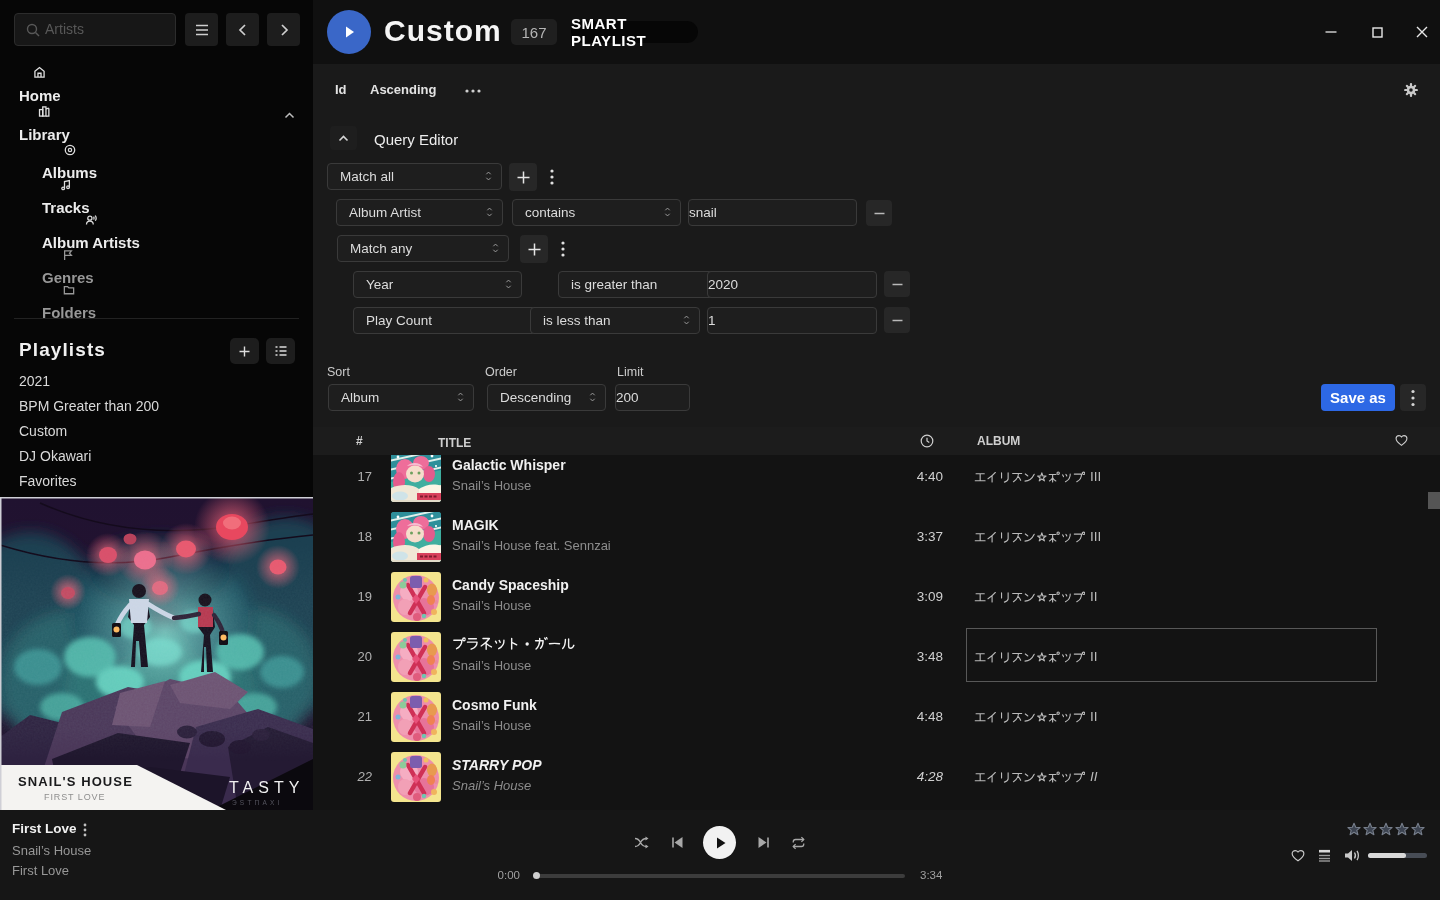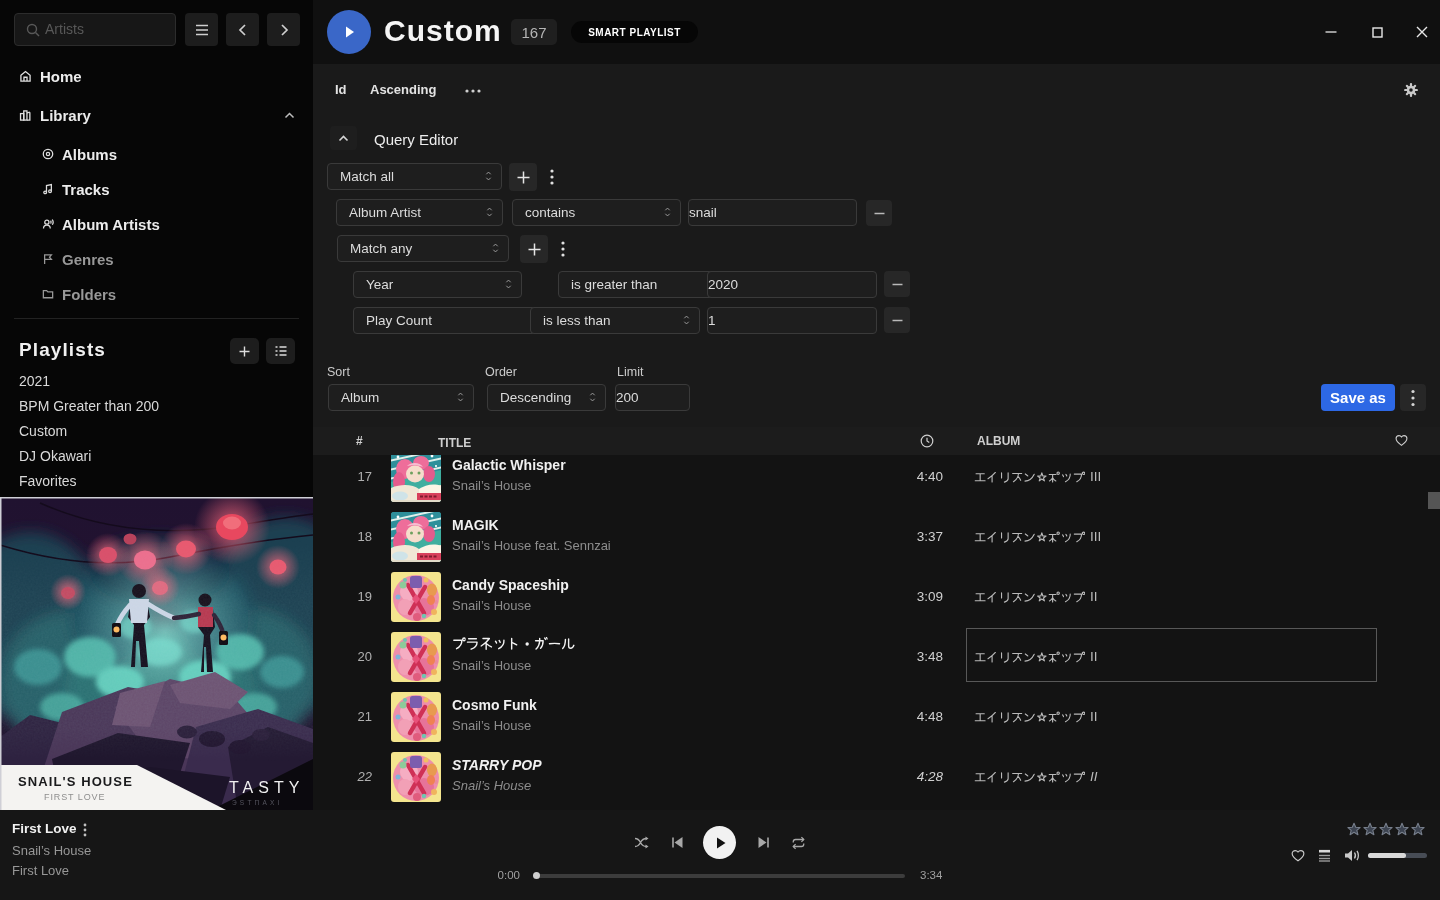--- a/index.html
+++ b/index.html
@@ -6,35 +6,35 @@
   font-family:"Liberation Sans", sans-serif;-webkit-font-smoothing:antialiased;}
 *{box-sizing:border-box;}
 .abs{position:absolute;}
 #app{position:relative;width:1440px;height:900px;}
 
 #sidebar{left:0;top:0;width:313px;height:810px;background:#060606;}
 .search{left:14px;top:13px;width:162px;height:33px;background:#171717;border:1px solid #2c2c2c;border-radius:4px;}
 .search svg{position:absolute;left:10px;top:8px;}
 .search span{position:absolute;left:30px;top:7px;font-size:14px;color:#585858;}
 .sbtn{top:13px;width:33px;height:33px;background:#1d1d1d;border-radius:4px;display:flex;align-items:center;justify-content:center;}
-.nav-item{left:19px;height:20px;display:flex;align-items:center;gap:8px;font-size:15px;font-weight:700;color:#ececec;}
+.nav-item{left:19px;height:20px;display:flex;align-items:center;gap:8px;font-size:15px;font-weight:700;color:#ececec;flex-direction:column;}
 .nav-item svg{flex:0 0 auto;}
 .nav-sub{left:42px;}
 .nav-dim{color:#989898;}
 .divider{left:14px;top:318px;width:285px;height:1px;background:#222;}
 .pl-head{left:19px;top:339px;font-size:19px;font-weight:700;color:#f0f0f0;letter-spacing:1.1px;}
 .plbtn{top:338px;width:29px;height:26px;background:#1d1d1d;border-radius:5px;display:flex;align-items:center;justify-content:center;}
 .pl-item{left:19px;font-size:14px;color:#d9d9d9;}
 
 #main{left:313px;top:0;width:1127px;height:810px;background:#1a1a1a;}
 #topbar{left:0;top:0;width:1127px;height:64px;background:#101010;}
 .playcirc{left:14px;top:10px;width:44px;height:44px;border-radius:50%;background:#3a67c8;display:flex;align-items:center;justify-content:center;}
 .htitle{left:71px;top:14px;font-size:30px;font-weight:800;color:#f5f5f5;letter-spacing:1px;}
 .hcount{left:198px;top:19px;width:46px;height:26px;background:#1f1f1f;border-radius:5px;color:#b5b5b5;font-size:15px;display:flex;align-items:center;justify-content:center;}
-.hpill{left:258px;top:21px;height:22px;width:127px;background:#060606;border-radius:11px;color:#fff;font-size:10px;font-weight:700;letter-spacing:0.5px;display:flex;align-items:center;justify-content:center;}
+.hpill{left:258px;top:21px;height:22px;width:127px;background:#060606;border-radius:11px;color:#fff;font-size:15px;font-weight:700;letter-spacing:0.5px;display:flex;align-items:center;justify-content:center;}
 .winbtn{top:22px;width:20px;height:20px;display:flex;align-items:center;justify-content:center;}
 
 .r2{top:82px;font-size:13px;font-weight:700;color:#e3e3e3;}
 
 .qbtn{left:17px;top:126px;width:27px;height:24px;background:#1e1e1e;border-radius:4px;display:flex;align-items:center;justify-content:center;}
 .qtitle{left:61px;top:131px;font-size:15px;color:#ededed;}
 .sel{height:27px;background:#1e1e1e;border:1px solid #3a3a3a;border-radius:4px;color:#dcdcdc;font-size:13.5px;display:flex;align-items:center;padding-left:12px;position:absolute;}
 .sel .ud{position:absolute;right:9px;top:50%;transform:translateY(-50%);}
 .inp{height:27px;background:#1e1e1e;border:1px solid #3a3a3a;border-radius:4px;color:#dcdcdc;font-size:13.5px;display:flex;align-items:center;padding-left:0;position:absolute;}
 .plus{width:28px;height:28px;background:#272727;border-radius:4px;display:flex;align-items:center;justify-content:center;position:absolute;}

